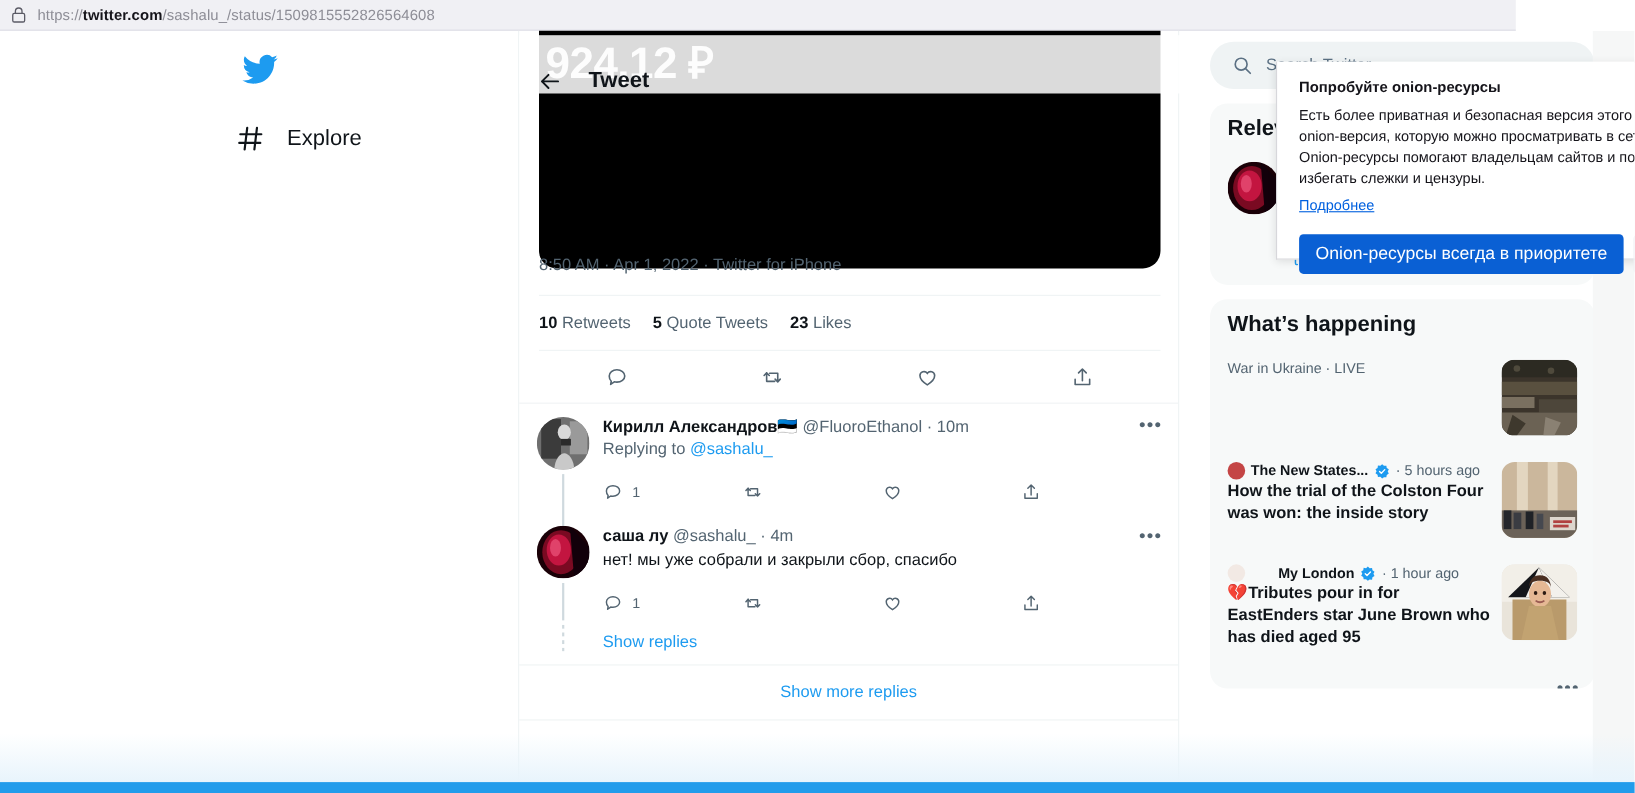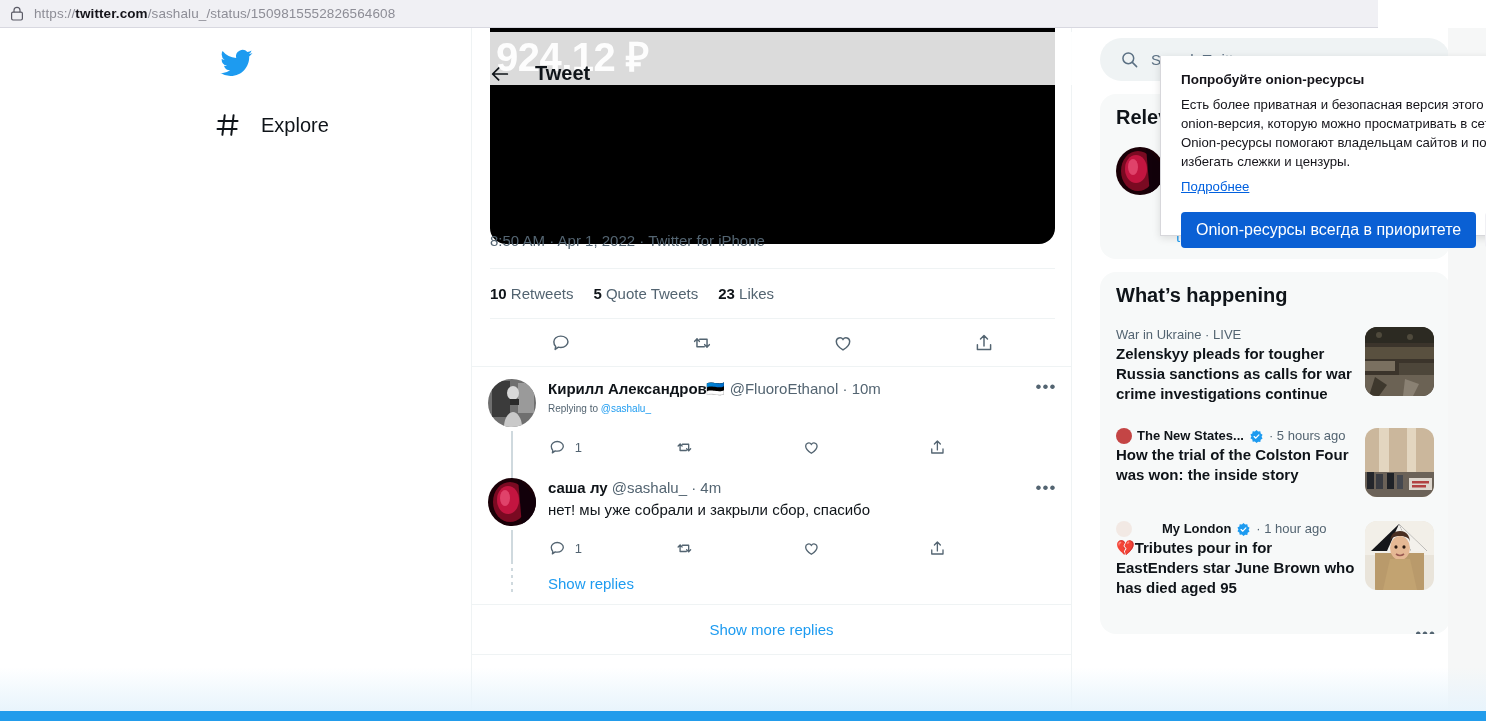--- a/index.html
+++ b/index.html
@@ -96,21 +96,21 @@
     background: #cfd9de;
   }
   .thread-dots {
     position: absolute; left: 23px; width: 2px;
     background-image: linear-gradient(#cfd9de 50%, transparent 0);
     background-size: 2px 7px;
   }
   .reply .body { flex: 1 1 auto; min-width: 0; }
   .rl1 { font-size: 15px; color: #536471; line-height: 20px; white-space: nowrap; }
   .rl1 .name { color: #0f1419; font-weight: 700; }
-  .replying { font-size: 10px; color: #536471; line-height: 20px; }
+  .replying { font-size: 15px; color: #536471; line-height: 20px; }
   .replying a { color: #1d9bf0; text-decoration: none; }
   .rtext { font-size: 15px; color: #0f1419; line-height: 20px; margin-top: 2px; }
   .ractions { display: flex; margin-top: 11px; height: 34px; align-items: center; }
   .ractions .act { width: 139px; display: flex; align-items: center; gap: 8px; cursor: pointer; }
   .ractions .act svg { width: 18.75px; height: 18.75px; }
   .ractions .cnt { font-size: 13px; color: #536471; }
   .more-dots {
     position: absolute; right: 14px; top: 12px; width: 22px; height: 22px;
     color: #536471; font-size: 17px; line-height: 16px; letter-spacing: 1px;
     text-align: center; cursor: pointer;
@@ -407,21 +407,20 @@
         <button class="rp-follow">Follow</button>
       </div>
     </div>
 
     <div class="card">
       <h2>What’s happening</h2>
 
       <div class="trend">
         <div class="tbody">
           <div class="t-sub">War in Ukraine · LIVE</div>
-          <div class="t-title">Zelenskyy pleads for tougher Russia sanctions as calls for war crime investigations continue</div>
         </div>
         <div class="t-thumb">
           <svg class="ph-img" viewBox="0 0 69 69">
             <rect width="69" height="69" fill="#3b342b"></rect>
             <rect y="0" width="69" height="16" fill="#2c2a22"></rect>
             <path d="M0 20h69v12H0z" fill="#59503f"></path>
             <path d="M0 34h30v10H0z" fill="#7a7060"></path>
             <path d="M34 36h35v12H34z" fill="#4d463a"></path>
             <path d="M0 48h69v21H0z" fill="#6b6254"></path>
             <path d="M10 50l12 8-8 11H4z" fill="#3e382d"></path>

